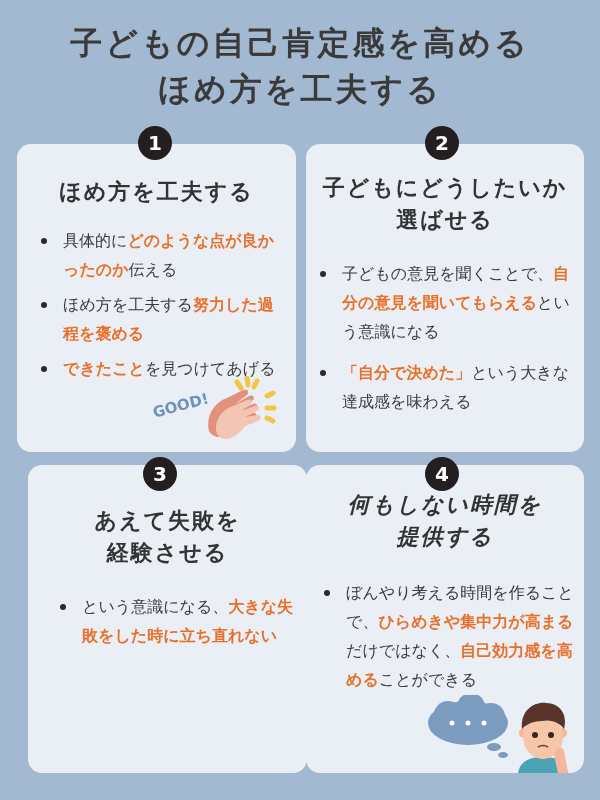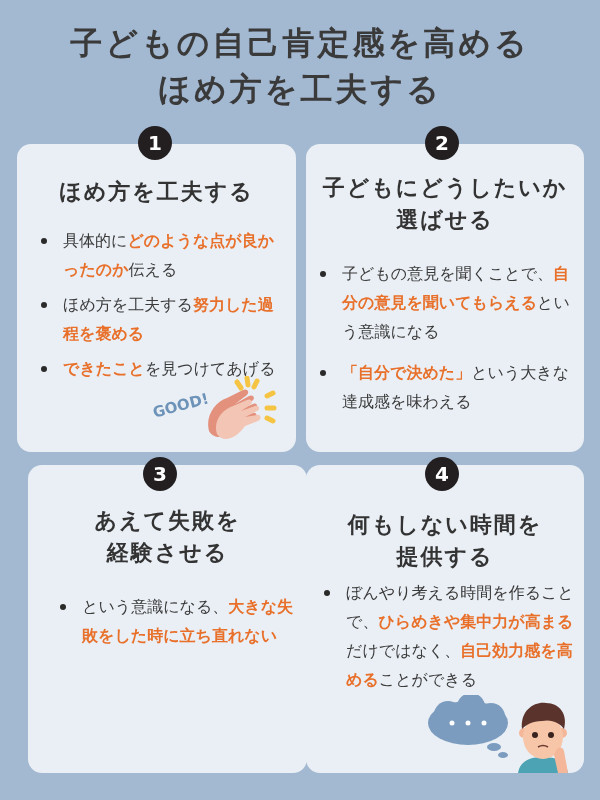--- a/index.html
+++ b/index.html
@@ -99,21 +99,21 @@
     <div>あえて失敗を</div>
     <div>経験させる</div>
   </div>
   <ul class="list" style="left:30px; top:127px; width:245px;">
     <li style="margin-bottom:12px;"><span>という意識になる、</span><span class="hl">大きな失敗をした時に立ち直れない</span></li>
   </ul>
 </div>
 <div class="badge" style="left:143px; top:457px;">3</div>
 
 <div class="card" id="card4">
-  <div class="card-title" style="top:44px;">
+  <div class="card-title" style="top:24px;font-style:italic;">
     <div>何もしない時間を</div>
     <div>提供する</div>
   </div>
   <ul class="list" style="left:16px; top:113px; width:256px;">
     <li><span>ぼんやり考える時間を作ることで、</span><span class="hl">ひらめきや集中力が高まる</span><span>だけではなく、</span><span class="hl">自己効力感を高める</span><span>ことができる</span></li>
   </ul>
   <div class="illus" style="left:120px; top:230px; width:158px; height:78px;">
     <svg width="158" height="78" viewBox="0 0 158 78">
       <g fill="#7b9cbf">
         <ellipse cx="42" cy="28" rx="40" ry="22"></ellipse>

